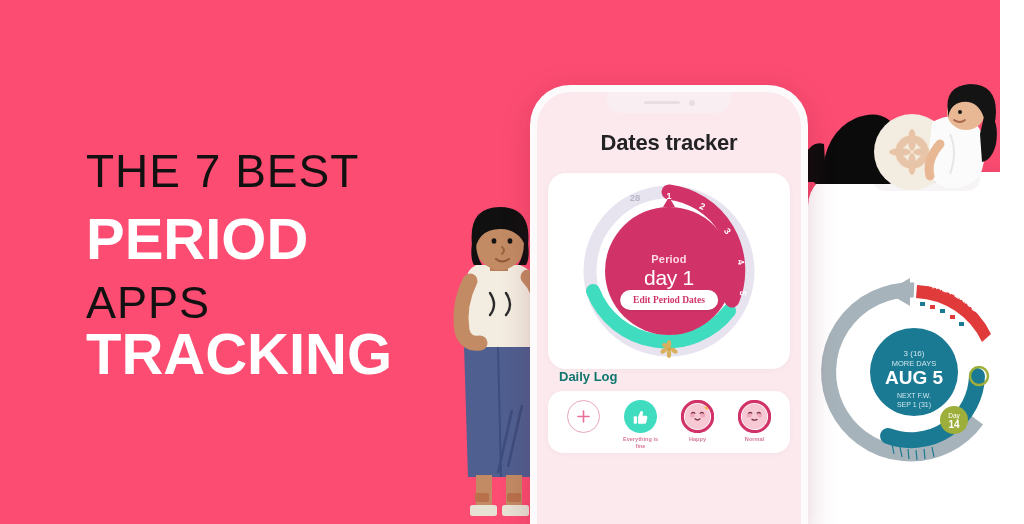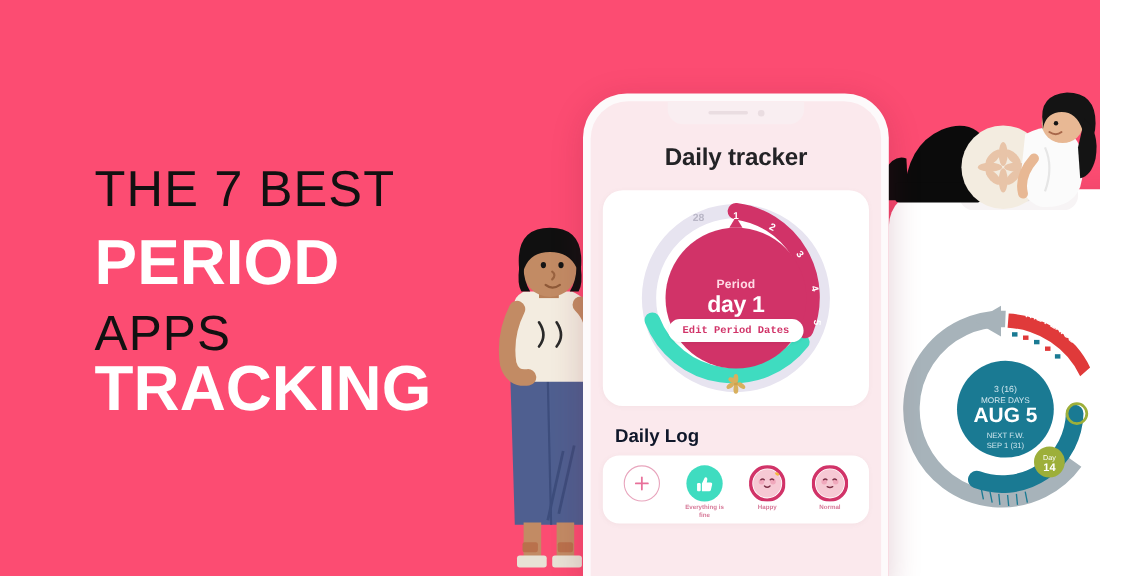--- a/index.html
+++ b/index.html
@@ -124,37 +124,37 @@
     position: absolute; left: 50%; top: 6px; transform: translateX(-50%);
     width: 184px; height: 184px;
   }
   .ring-center {
     position: absolute;
     left: 50%; top: 50%; transform: translate(-50%,-50%);
     width: 124px; text-align: center;
     pointer-events: none;
   }
   .ring-label { font-size: 11px; color: #ffd9e4; font-weight: 600; letter-spacing: .2px; }
-  .ring-day { font-size: 21px; color: #ffffff; font-weight: 700; margin-top: 1px; letter-spacing: -.3px; }
+  .ring-day { font-size: 21px; color: #ffffff; font-weight: 400; margin-top: 1px; letter-spacing: -.3px; }
   .edit-btn {
     position: absolute;
     left: 50%; top: 117px; transform: translateX(-50%);
     background: #ffffff;
     border-radius: 20px;
     padding: 5px 13px;
     font-size: 9.5px; color: #d13368; font-weight: 600;
     white-space: nowrap;
     box-shadow: 0 1px 3px rgba(0,0,0,0.07);
     border: none;
-    font-family: Liberation Mono, monospace;
+    font-family: Liberation Serif, serif;
   }
 
   .daily-log-title {
-    margin: 18px 0 0 22px;
-    font-size: 17px; font-weight: 700; color: #0f172a;
+    margin: 0 0 0 22px;
+    font-size: 13px; font-weight: 700; color: #0f766e;
   }
   .log-card {
     margin: 7px 11px 0 11px;
     background: #ffffff;
     border-radius: 15px;
     height: 62px;
     display: flex; align-items: flex-start; justify-content: center;
     gap: 13px;
     padding-top: 9px;
     box-shadow: 0 1px 5px rgba(140,90,105,0.05);
@@ -306,21 +306,21 @@
     </svg>
   </div>
 
   <div id="phone-front">
     <div class="screen">
       <div class="notch">
         <div class="speaker"></div>
         <div class="cam"></div>
       </div>
 
-      <div class="app-title">Daily tracker</div>
+      <div class="app-title">Dates tracker</div>
 
       <div class="card">
         <svg id="period-ring" viewBox="0 0 184 184">
 
           <circle cx="92" cy="92" r="79" fill="none" stroke="#e7e4f0" stroke-width="13"></circle>
 
           <path d="M16 112 A79 79 0 0 0 152 132" fill="none" stroke="#3fdcc0" stroke-width="14" stroke-linecap="round"></path>
 
           <path d="M92 13 A79 79 0 0 1 155 121" fill="none" stroke="#d13368" stroke-width="15" stroke-linecap="round"></path>
 

